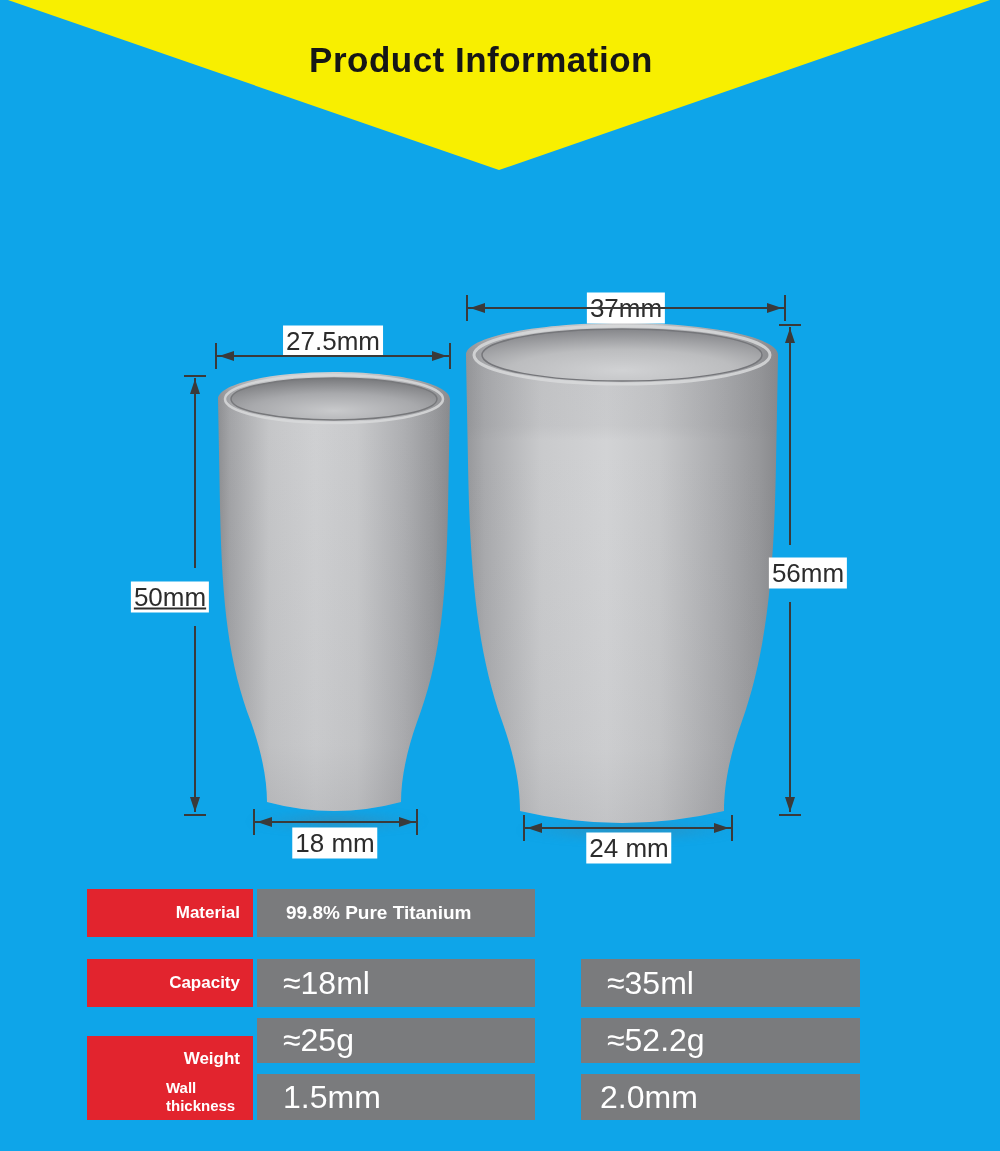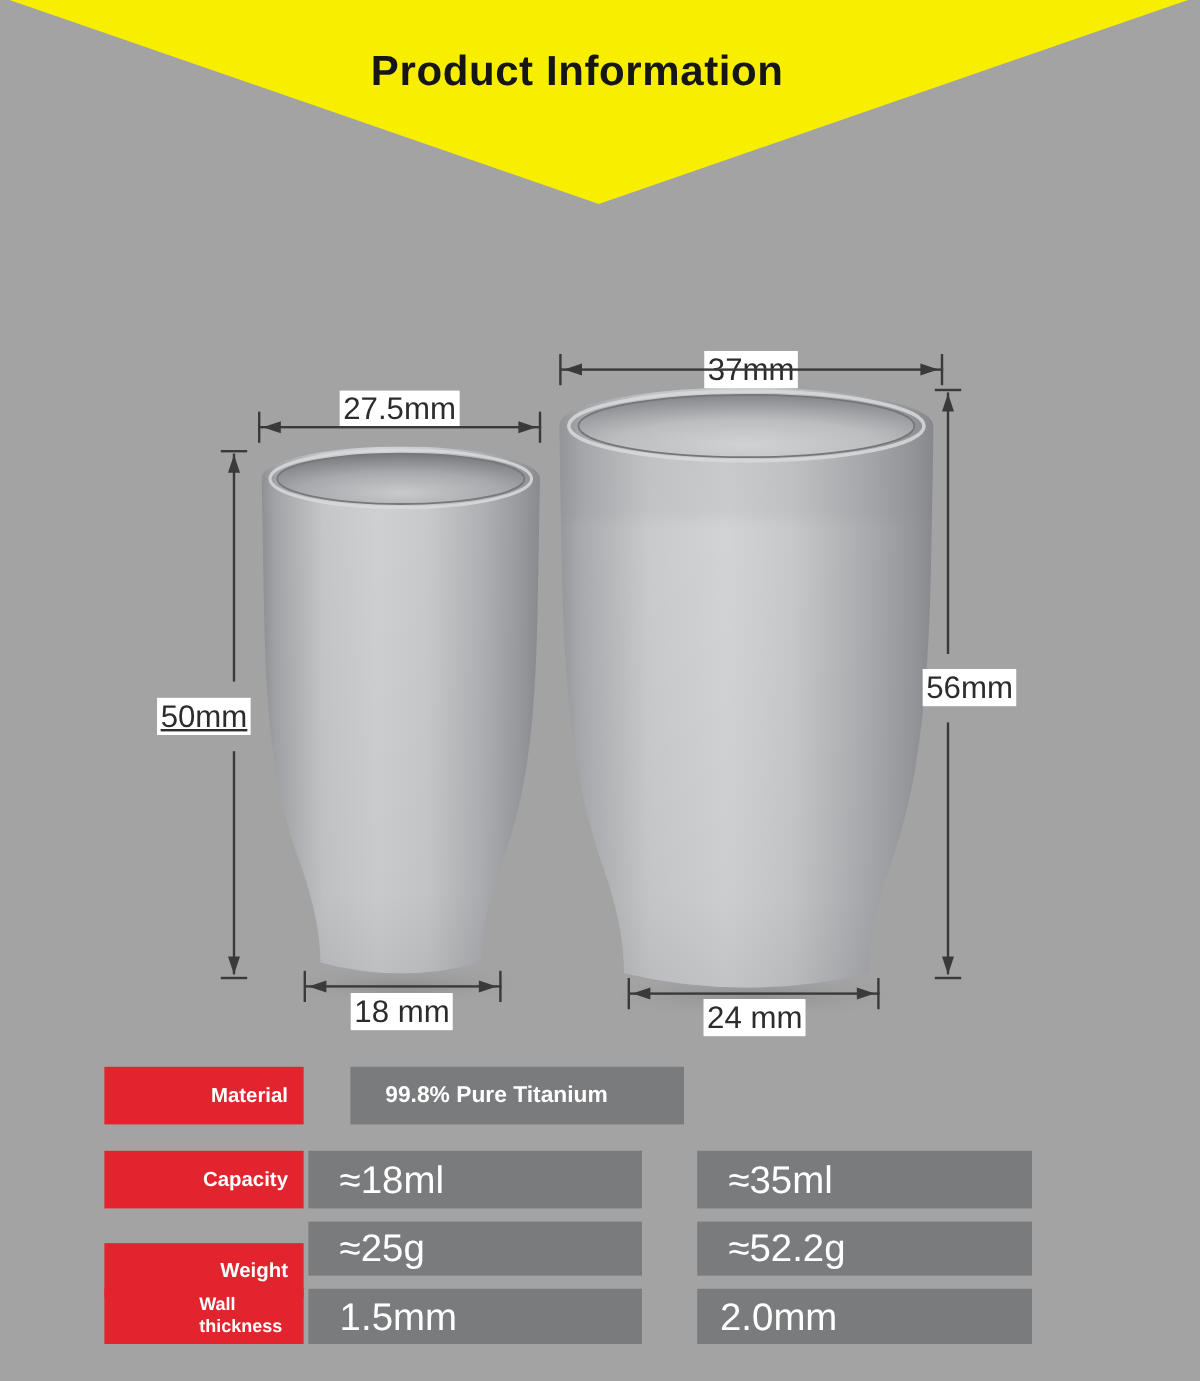--- a/index.html
+++ b/index.html
@@ -1,17 +1,17 @@
 <!DOCTYPE html>
 <html><head>
 <meta charset="utf-8">
 <style>
   html,body{margin:0;padding:0;background:#ffffff;}
   .canvas{
-    position:relative;width:1000px;height:1151px;background:#a3a3a3;
+    position:relative;width:1000px;height:1151px;background:#0ea5e9;
     overflow:hidden;font-family:"Liberation Sans","DejaVu Sans",sans-serif;
   }
   
   .banner{
     position:absolute;left:0;top:0;width:1000px;height:170px;
     background:#f8ef00;
     clip-path:polygon(8px 0,990px 0,499px 170px);
   }
   .banner-title{
     position:absolute;left:0;top:40px;width:1000px;text-align:center;
@@ -184,21 +184,21 @@
     <div class="dim-tick-v" style="left:523px;top:815px;"></div>
     <div class="dim-tick-v" style="left:731px;top:815px;"></div>
     <div class="arr arr-left" style="left:527px;top:823px;"></div>
     <div class="arr arr-right" style="left:714px;top:823px;"></div>
     <div class="dim-label" style="left:629px;top:848px;">24 mm</div>
   </div>
 
   <div class="spec-label" style="left:87px;top:889px;width:166px;height:48px;">
     <span>Material</span>
   </div>
-  <div class="spec-value small-text" style="left:257px;top:889px;width:278px;height:48px;margin-left:35px;">99.8% Pure Titanium</div>
+  <div class="spec-value small-text" style="left:257px;top:889px;width:278px;height:48px;">99.8% Pure Titanium</div>
 
   <div class="spec-label" style="left:87px;top:959px;width:166px;height:48px;">
     <span>Capacity</span>
   </div>
   <div class="spec-value" style="left:257px;top:959px;width:278px;height:48px;">≈18ml</div>
   <div class="spec-value" style="left:581px;top:959px;width:279px;height:48px;">≈35ml</div>
 
   <div class="spec-label" style="left:87px;top:1018px;width:166px;height:45px;margin-top:18px;">
     <span>Weight</span>
   </div>

